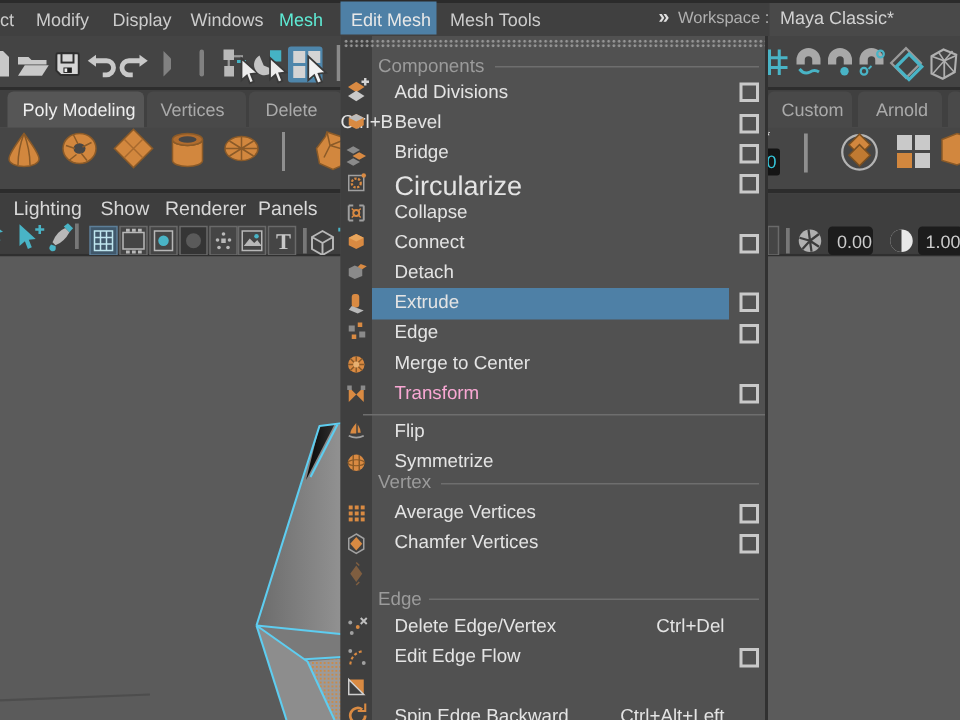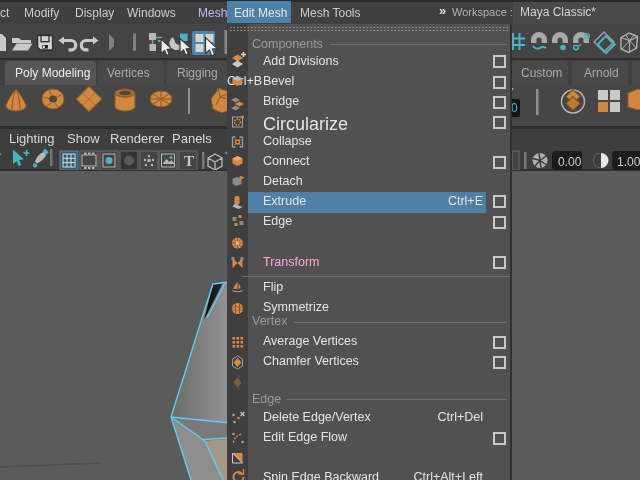--- a/index.html
+++ b/index.html
@@ -15,21 +15,21 @@
 <div class="abs" style="left:0;top:60px;width:640px;height:25px;background:#404040"></div>
 <div class="abs" style="left:0;top:85px;width:640px;height:41px;background:#464646"></div>
 <div class="abs" style="left:0;top:126px;width:640px;height:3px;background:#2c2c2c"></div>
 <div class="abs" style="left:0;top:129px;width:640px;height:40px;background:#3e3e3e"></div>
 <div class="abs" style="left:0;top:169px;width:640px;height:2px;background:#2f2f2f"></div>
 <div class="abs" style="left:0;top:171px;width:640px;height:309px;background:#5b5b5b"></div>
 <div class="lbl" style="left:0px;top:5.5px;font-size:12px;color:#cccccc">ct</div>
 <div class="lbl" style="left:24px;top:5.5px;font-size:12px;color:#cccccc">Modify</div>
 <div class="lbl" style="left:75px;top:5.5px;font-size:12px;color:#cccccc">Display</div>
 <div class="lbl" style="left:127px;top:5.5px;font-size:12px;color:#cccccc">Windows</div>
-<div class="lbl" style="left:198px;top:5.5px;font-size:12px;color:#c4b5fd">Mesh</div>
+<div class="lbl" style="left:186px;top:5.5px;font-size:12px;color:#5eead4">Mesh</div>
 <div class="abs" style="left:227px;top:1px;width:64px;height:22px;background:#4e80a6"></div>
 <div class="lbl" style="left:234px;top:5.5px;font-size:12px;color:#e8e8e8">Edit Mesh</div>
 <div class="lbl" style="left:300px;top:5.5px;font-size:12px;color:#cccccc">Mesh Tools</div>
 <div class="lbl" style="left:439px;top:3px;font-size:13px;font-weight:bold;color:#e0e0e0">»</div>
 <div class="lbl" style="left:452px;top:6px;font-size:11px;color:#b0b0b0">Workspace :</div>
 <div class="abs" style="left:513px;top:2px;width:127px;height:22px;background:#494949"></div>
 <div class="lbl" style="left:520px;top:5px;font-size:12px;color:#d2d2d2">Maya Classic*</div>
 <svg class="abs" style="left:0;top:24px" width="640" height="34" viewBox="0 0 640 34">
 <g>
  <path d="M-3 10 h5 l4 4 v13 h-9 z" fill="#c9c9c9"></path>
@@ -82,21 +82,21 @@
  <path d="M621 13.5 l8-4.5 8.5 3.5 -1 11.5 -8 4.5 -7.5-3.5 z" fill="none" stroke="#b0b0b0" stroke-width="1.4"></path>
  <path d="M621 13.5 l8.5 3 8-3.5 M629.5 16.5 l0 12" fill="none" stroke="#b0b0b0" stroke-width="1.2"></path>
  <path d="M625.5 10.5 l4 6 M635 10 l-5.5 6.5 M622 25 l7.5-8.5 M636.5 24.5 l-7-8" stroke="#b0b0b0" stroke-width="1"></path>
 </g>
 </svg>
 <div class="abs" style="left:5px;top:61px;width:91px;height:24px;background:#565656;border-radius:4px 4px 0 0"></div>
 <div class="lbl" style="left:15px;top:66px;font-size:12px;color:#eeeeee">Poly Modeling</div>
 <div class="abs" style="left:98px;top:61px;width:66px;height:24px;background:#494949;border-radius:4px 4px 0 0"></div>
 <div class="lbl" style="left:107px;top:66px;font-size:12px;color:#aaaaaa">Vertices</div>
 <div class="abs" style="left:166px;top:61px;width:62px;height:24px;background:#494949;border-radius:4px 4px 0 0"></div>
-<div class="lbl" style="left:177px;top:66px;font-size:12px;color:#aaaaaa">Rigging</div>
+<div class="lbl" style="left:177px;top:66px;font-size:12px;color:#aaaaaa">Delete</div>
 <div class="abs" style="left:512px;top:61px;width:56px;height:24px;background:#494949;border-radius:4px 4px 0 0"></div>
 <div class="lbl" style="left:521px;top:66px;font-size:12px;color:#aaaaaa">Custom</div>
 <div class="abs" style="left:572px;top:61px;width:56px;height:24px;background:#494949;border-radius:4px 4px 0 0"></div>
 <div class="lbl" style="left:584px;top:66px;font-size:12px;color:#aaaaaa">Arnold</div>
 <div class="abs" style="left:632px;top:61px;width:10px;height:24px;background:#494949;border-radius:4px 4px 0 0"></div>
 <svg class="abs" style="left:0;top:85px" width="640" height="41" viewBox="0 0 640 41">
 <g>
  <path d="M16 4 C10 12 6 18 6 21 a10 5 0 0 0 20 0 C26 18 22 12 16 4 z" fill="#d2873e" stroke="#8a5a28" stroke-width="1"></path>
  <path d="M16 4 C13 12 12 18 12 25 M16 4 C19 12 20 18 20 25" stroke="#8a5a28" fill="none" stroke-width="1"></path>
  <ellipse cx="53" cy="14" rx="11" ry="10" fill="#d2873e" stroke="#8a5a28"></ellipse>
@@ -240,24 +240,24 @@
 <div class="lbl" style="left:36px;top:70px;font-size:12.5px;color:#e4e4e4">Bridge</div>
 <div class="abs" style="left:266px;top:72px;width:13px;height:13px;border:2px solid #c9c9c9"></div>
 <div class="lbl" style="left:36px;top:90px;font-size:18px;color:#e4e4e4">Circularize</div>
 <div class="abs" style="left:266px;top:92px;width:13px;height:13px;border:2px solid #c9c9c9"></div>
 <div class="lbl" style="left:36px;top:110px;font-size:12.5px;color:#e4e4e4">Collapse</div>
 <div class="lbl" style="left:36px;top:130px;font-size:12.5px;color:#e4e4e4">Connect</div>
 <div class="abs" style="left:266px;top:132px;width:13px;height:13px;border:2px solid #c9c9c9"></div>
 <div class="lbl" style="left:36px;top:150px;font-size:12.5px;color:#e4e4e4">Detach</div>
 <div class="abs" style="left:21px;top:168px;width:238px;height:20.5px;background:#4e80a6"></div>
 <div class="lbl" style="left:36px;top:170px;font-size:12.5px;color:#e4e4e4">Extrude</div>
-<div class="lbl" style="left:0;top:170px;width:256px;text-align:right;font-size:12.5px;color:#e4e4e4">Ctrl+E</div>
 <div class="abs" style="left:266px;top:171px;width:13px;height:13px;border:2px solid #c9c9c9"></div>
 <div class="lbl" style="left:36px;top:190px;font-size:12.5px;color:#e4e4e4">Edge</div>
 <div class="abs" style="left:266px;top:192px;width:13px;height:13px;border:2px solid #c9c9c9"></div>
+<div class="lbl" style="left:36px;top:211px;font-size:12.5px;color:#e4e4e4">Merge to Center</div>
 <div class="lbl" style="left:36px;top:231px;font-size:12.5px;color:#f9a8d4">Transform</div>
 <div class="abs" style="left:266px;top:232px;width:13px;height:13px;border:2px solid #c9c9c9"></div>
 <div class="abs" style="left:15px;top:252px;width:268px;height:1px;background:#6e6e6e"></div>
 <div class="lbl" style="left:36px;top:256px;font-size:12.5px;color:#e4e4e4">Flip</div>
 <div class="lbl" style="left:36px;top:276px;font-size:12.5px;color:#e4e4e4">Symmetrize</div>
 <div class="lbl" style="left:25px;top:290px;font-size:12.5px;color:#9b9b9b">Vertex</div>
 <div class="abs" style="left:67px;top:298px;width:212px;height:1px;background:#6e6e6e"></div>
 <div class="lbl" style="left:36px;top:310px;font-size:12.5px;color:#e4e4e4">Average Vertices</div>
 <div class="abs" style="left:266px;top:312px;width:13px;height:13px;border:2px solid #c9c9c9"></div>
 <div class="lbl" style="left:36px;top:330px;font-size:12.5px;color:#e4e4e4">Chamfer Vertices</div>

